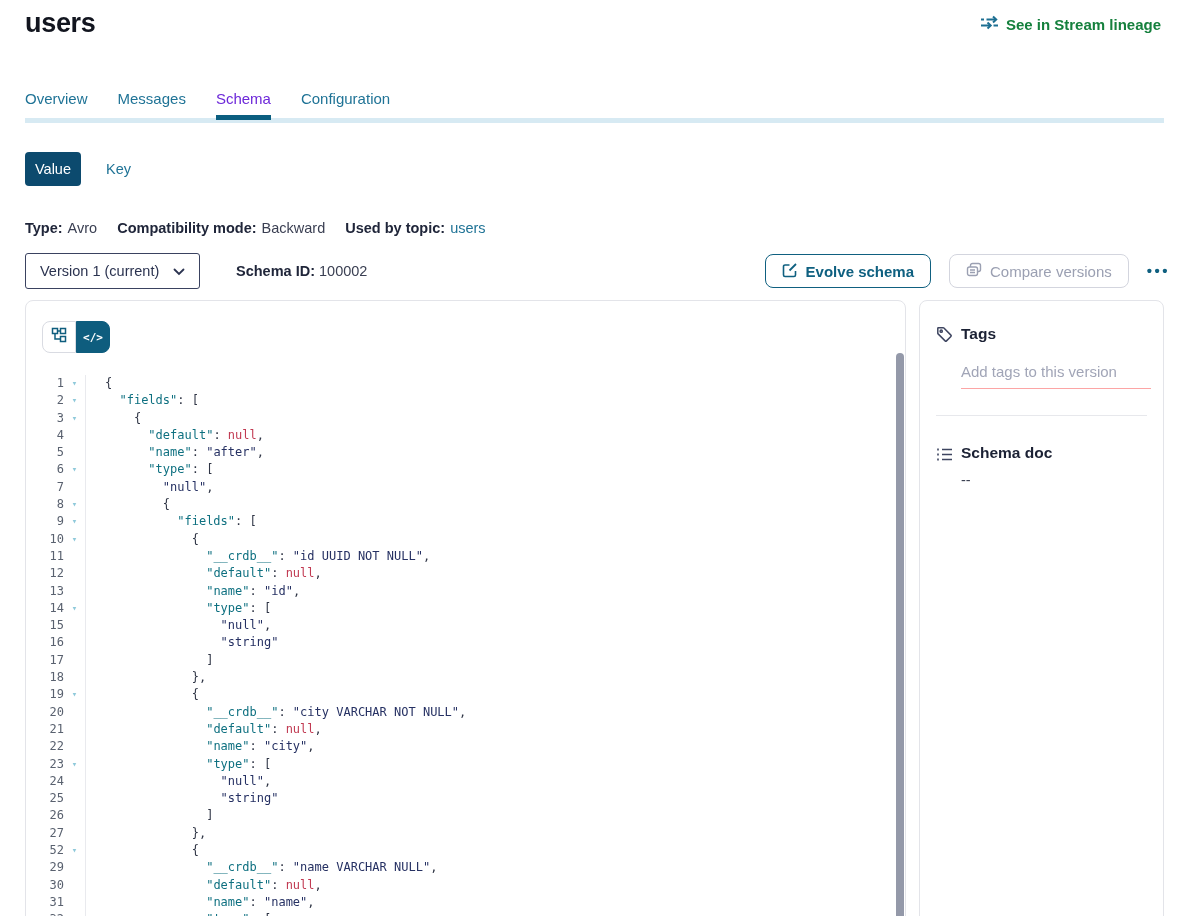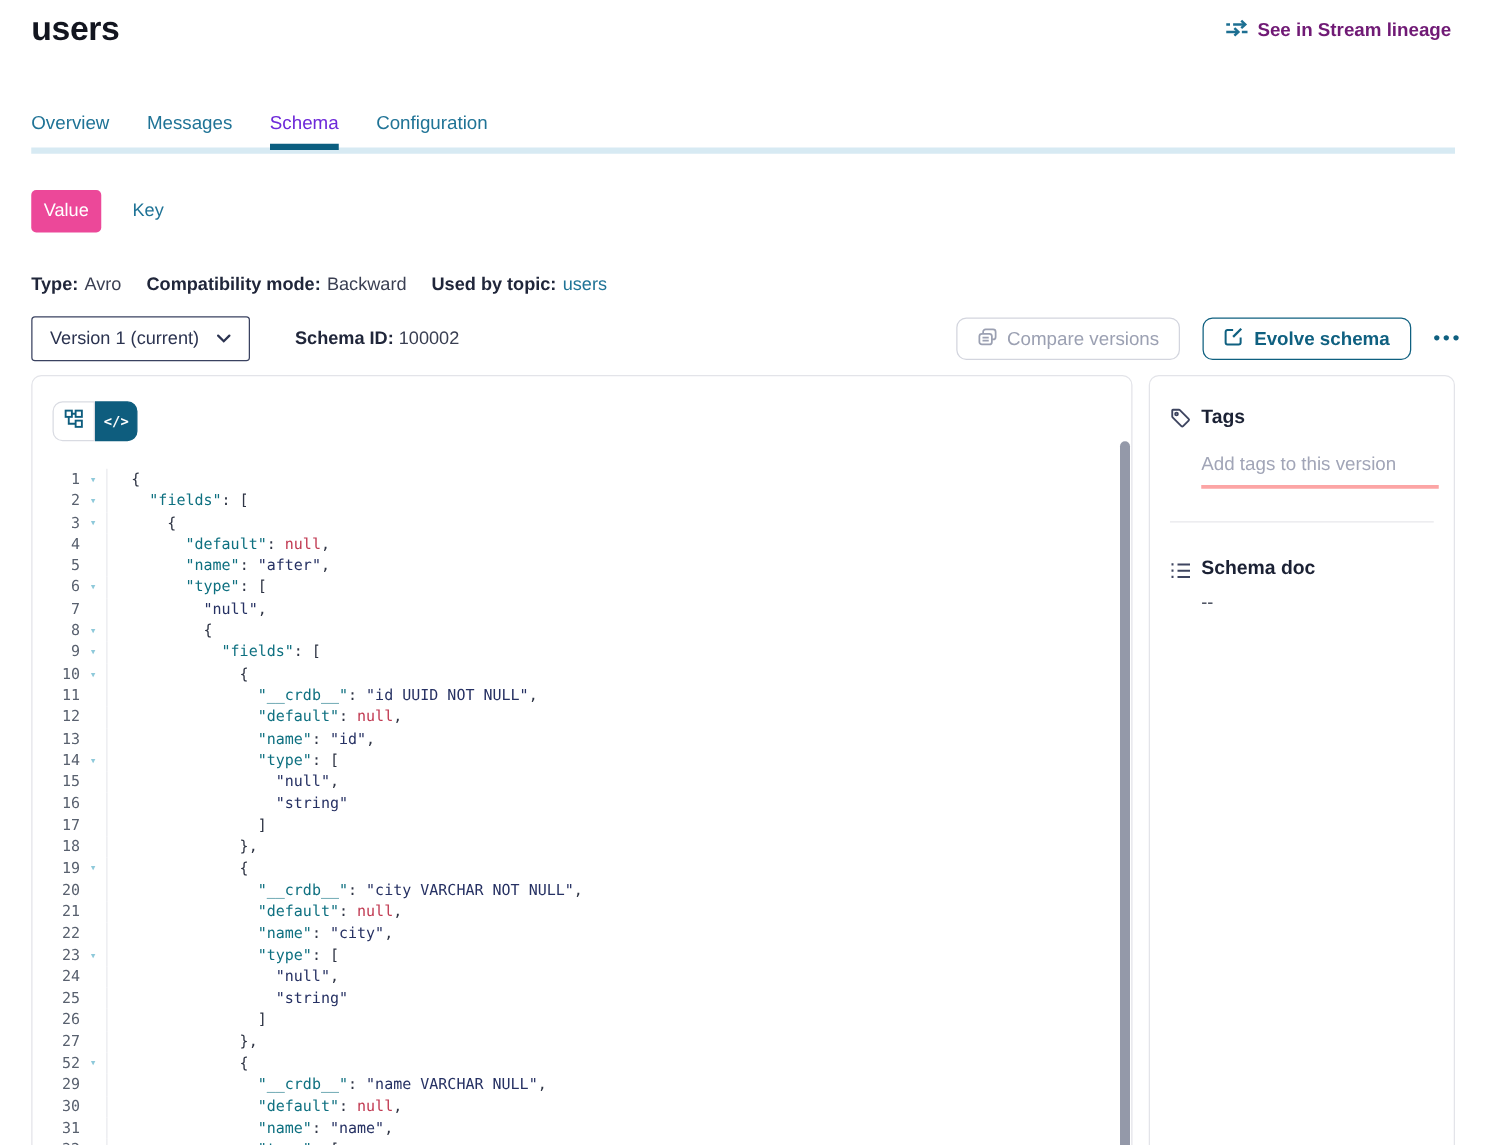--- a/index.html
+++ b/index.html
@@ -2,34 +2,34 @@
 <html><head>
 <meta charset="utf-8">
 <style>
   * { margin:0; padding:0; box-sizing:border-box; }
   html,body { width:1189px; height:916px; overflow:hidden; background:#ffffff;
     font-family:"Liberation Sans", sans-serif; color:#363b4e; }
   .abs { position:absolute; }
 
   
   .page-title { left:25px; top:8px; font-size:27px; font-weight:700; color:#12151f; letter-spacing:-0.3px; }
-  .lineage-link { top:15px; right:28px; display:flex; align-items:center; gap:7px;
-    color:#701a75; font-size:15px; font-weight:700; cursor:pointer; }
+  .lineage-link { top:15px; right:28px; display:flex; align-items:flex-end; gap:7px;
+    color:#15803d; font-size:15px; font-weight:700; cursor:pointer; }
 
   
   .tabs { left:25px; top:90px; width:1139px; height:33px; }
   .tabs .track { position:absolute; left:0; right:0; bottom:0; height:5px; background:#d7eaf3; }
   .tab-row { display:flex; gap:30px; }
   .tab { font-size:15px; color:#1f7396; padding-bottom:13px; position:relative; cursor:pointer; }
   .tab.active { color:#6d28d9; font-weight:400; }
   .tab.active::after { content:""; position:absolute; left:0; right:0; bottom:0; height:5px; background:#0b5e80; z-index:2; }
 
   
   .vk-row { left:25px; top:152px; display:flex; align-items:center; }
-  .value-btn { width:56px; height:34px; background:#ec4899; color:#fff; border:none; border-radius:4px;
+  .value-btn { width:56px; height:34px; background:#0c4a6e; color:#fff; border:none; border-radius:4px;
     font-size:14.5px; font-family:inherit; cursor:pointer; }
   .key-link { margin-left:25px; color:#1f7396; font-size:14.5px; cursor:pointer; }
 
   
   .meta-row { left:25px; top:220px; font-size:14.5px; display:flex; gap:20px; color:#3a3f52; }
   .meta-row b { color:#20263a; font-weight:700; }
   .meta-row .lbl { margin-right:5px; }
   .link { color:#1f7396; cursor:pointer; }
 
   
@@ -66,21 +66,21 @@
   .ctext { padding-left:19px; }
   .tok-p { color:#2f3545; }
   .tok-k { color:#0e7080; }
   .tok-s { color:#263163; }
   .tok-n { color:#c13a52;margin-top:45px; }
   .scrollbar { position:absolute; right:1px; top:52px; width:8px; height:600px; background:#9499a9; border-radius:4px; cursor:pointer; }
 
   
   .side-section-header { display:flex; align-items:flex-end; gap:8px; color:#1b2134; font-size:15.5px; font-weight:700; }
   .side-icon { color:#3e4560; display:flex; flex:none; width:17px; justify-content:center; }
-  .tags-input { margin:20px 0 0 25px; width:190px; border:none; border-bottom:3px solid #fca5a5; background:transparent;
+  .tags-input { margin:20px 0 0 25px; width:190px; border:none; border-bottom:1px solid #fca5a5; background:transparent;
     font-size:15px; font-family:inherit; color:#363b4e; padding:0 0 8px 0; outline:none; }
   .tags-input::placeholder { color:#a1a5b7; }
   .side-divider { margin-top:26px; border-top:1px solid #e7e8ec; }
   .side-value { margin:10px 0 0 25px; font-size:14.5px; color:#3c4253; }
   .sec-schema-doc { margin-top:28px; }
   .sec-date { margin-top:28px; }
 </style>
 </head>
 <body>
 
@@ -129,38 +129,38 @@
           <path d="M1.5 1.5 L6 6 L10.5 1.5"></path>
         </svg>
     </span>
   </div>
   <div class="schema-id">
     <b>Schema ID:</b> <span>100002</span>
   </div>
 </div>
 
 <div class="abs right-buttons">
+  <button class="btn btn-primary-outline">
+    <span>
+      <svg width="16" height="16" viewBox="0 0 16 16" fill="none" stroke="#0f6080" stroke-width="1.6">
+        <path d="M13.5 9v4a1.5 1.5 0 0 1-1.5 1.5H3A1.5 1.5 0 0 1 1.5 13V4.5A1.5 1.5 0 0 1 3 3h4.5"></path>
+        <path d="M7.5 8.5 L14 2" stroke-width="1.8"></path>
+      </svg>
+    </span>
+    <span>Evolve schema</span>
+  </button>
   <button class="btn btn-disabled">
     <span>
       <svg width="16" height="15" viewBox="0 0 16 15" fill="none" stroke="#9ba0b2" stroke-width="1.4">
         <rect x="4.5" y="1.5" width="10" height="8" rx="2"></rect>
         <rect x="1.5" y="5" width="10" height="8.5" rx="2" fill="#ffffff"></rect>
         <path d="M4 8h5M4 10.5h5"></path>
       </svg>
     </span>
     <span>Compare versions</span>
-  </button>
-  <button class="btn btn-primary-outline">
-    <span>
-      <svg width="16" height="16" viewBox="0 0 16 16" fill="none" stroke="#0f6080" stroke-width="1.6">
-        <path d="M13.5 9v4a1.5 1.5 0 0 1-1.5 1.5H3A1.5 1.5 0 0 1 1.5 13V4.5A1.5 1.5 0 0 1 3 3h4.5"></path>
-        <path d="M7.5 8.5 L14 2" stroke-width="1.8"></path>
-      </svg>
-    </span>
-    <span>Evolve schema</span>
   </button>
   <span class="more-menu">•••</span>
 </div>
 
 <div class="abs editor-panel">
   <div class="view-toggle">
     <div class="vt-btn vt-tree">
       <span>
         <svg width="16" height="16" viewBox="0 0 16 16" fill="none" stroke="#0e5d7e" stroke-width="1.5">
           <rect x="1.5" y="1.5" width="5" height="5"></rect>

